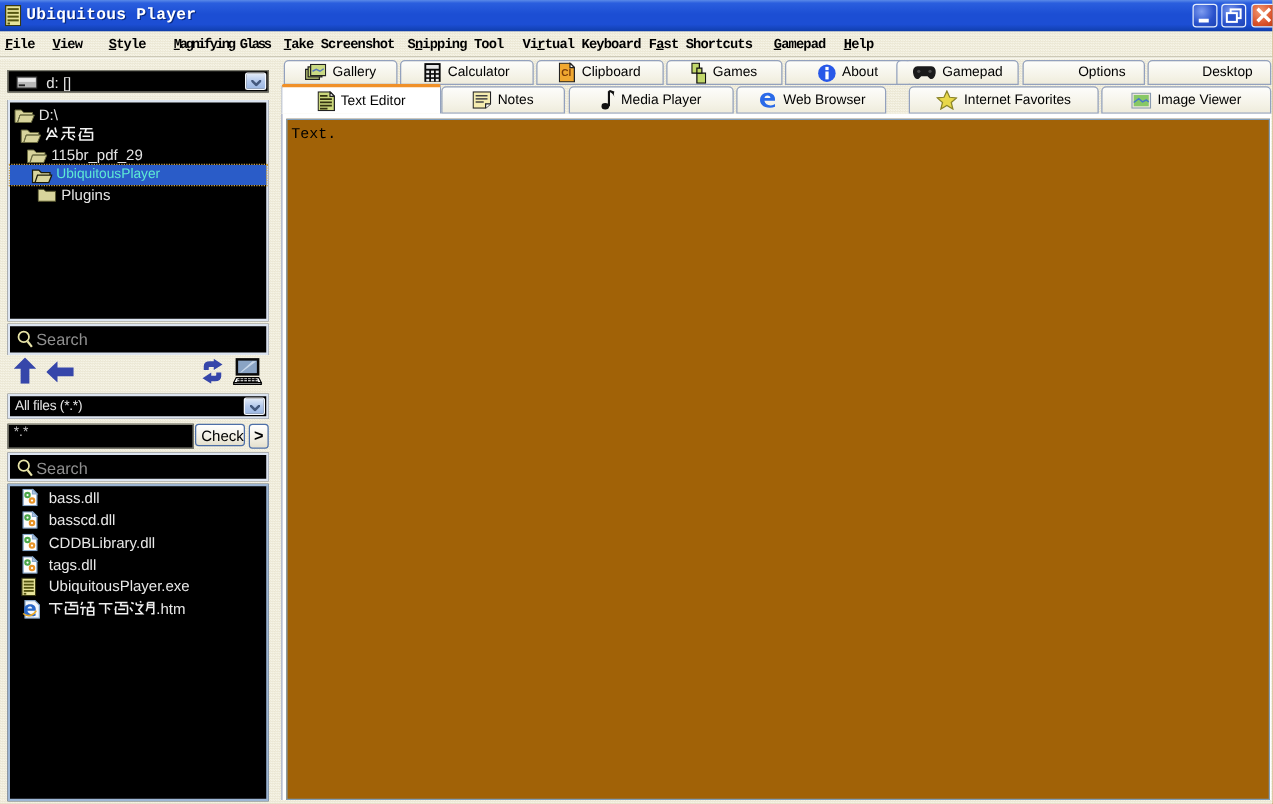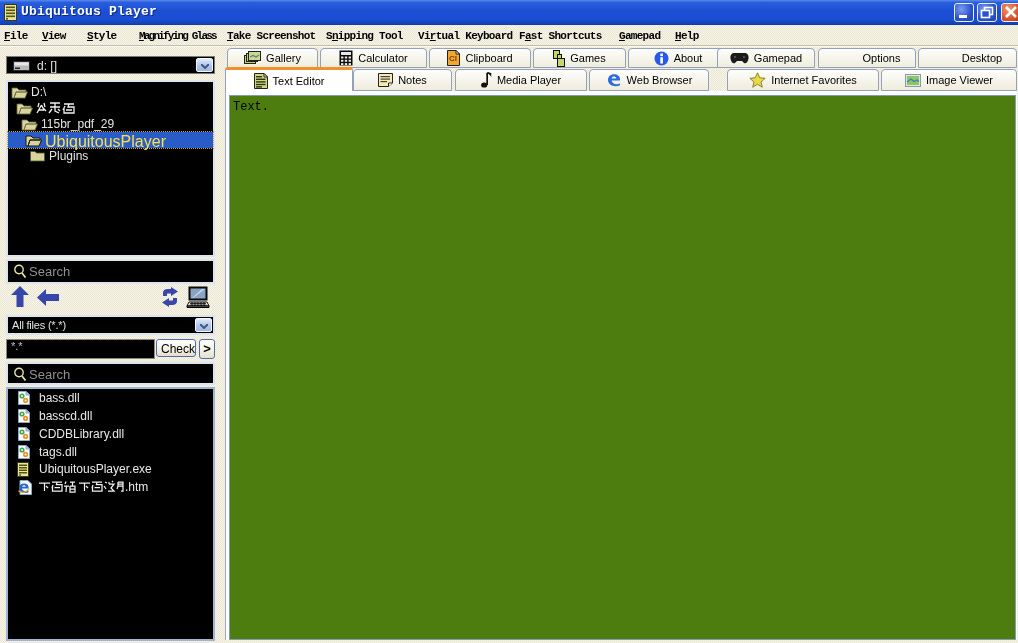--- a/index.html
+++ b/index.html
@@ -115,21 +115,21 @@
   <div class="abs" style="left:13px;top:35px;width:189px;height:15px">
     <svg class="abs" style="left:0px;top:1px" width="17" height="13" viewBox="0 0 17 13">
         <path d="M1 12 L1 2 L6 2 L8 4 L15 4 L15 6 L5 6 L3 12 Z M3 12 L5 6 L16.5 6 L14 12 Z" fill="#d8d49c" stroke="#6a6a40" stroke-width="0.8"></path>
       </svg>
     <div class="abs ptext" style="left:20px;top:0px">115br_pdf_29</div>
   </div>
   <div class="abs" style="left:0px;top:50px;width:205px;height:16px;background:#2a5cc8;outline:1px dotted #c8a24a">
     <svg class="abs" style="left:17px;top:2px" width="17" height="13" viewBox="0 0 17 13">
         <path d="M1 12 L1 2 L6 2 L8 4 L15 4 L15 6 L5 6 L3 12 Z M3 12 L5 6 L16.5 6 L14 12 Z" fill="#d8d49c" stroke="#1a1a08" stroke-width="1"></path>
       </svg>
-    <div class="abs" style="left:37px;top:1px;color:#fde047;font-size:16px">UbiquitousPlayer</div>
+    <div class="abs" style="left:37px;top:1px;color:#5eead4;font-size:11px">UbiquitousPlayer</div>
   </div>
   <div class="abs" style="left:22px;top:67px;width:180px;height:15px">
     <svg class="abs" style="left:0px;top:1px" width="15" height="12" viewBox="0 0 15 12">
         <path d="M0.5 11 L0.5 1.5 L5 1.5 L6.5 3 L14.5 3 L14.5 11 Z" fill="#d8d49c" stroke="#55552e" stroke-width="0.8"></path>
       </svg>
     <div class="abs ptext" style="left:19px;top:0px">Plugins</div>
   </div>
 </div>
 
 <div class="blackbox" style="top:259px;height:25px">
@@ -374,15 +374,15 @@
 <div class="tab" style="left:881px;top:69px;width:136px;height:22px">
   <svg class="tabicon" width="16" height="13" viewBox="0 0 16 13">
     <rect x="0.5" y="0.5" width="15" height="12" fill="#e8e6da" stroke="#8a9ab0"></rect>
     <rect x="2" y="2" width="12" height="9" fill="#88c865"></rect>
     <path d="M2 8 L6 5 L9 7.5 L12 6 L14 7.5" stroke="#4878c8" stroke-width="1.2" fill="none"></path>
   </svg>
     <span>Image Viewer</span>
 </div>
 
 <div class="abs" style="left:225px;top:91px;width:792px;height:549px;background:#fff;border-left:1px solid #a0a8c0"></div>
-<div class="abs" style="left:229px;top:95px;width:787px;height:545px;background:#4d7c0f;border:1px solid #7f9db9">
+<div class="abs" style="left:229px;top:95px;width:787px;height:545px;background:#a16207;border:1px solid #7f9db9">
   <div style="position:absolute;left:3px;top:4px;font-family:'Liberation Mono',monospace;font-size:12px;color:#000">Text.</div>
 </div>
 
 </body></html>

